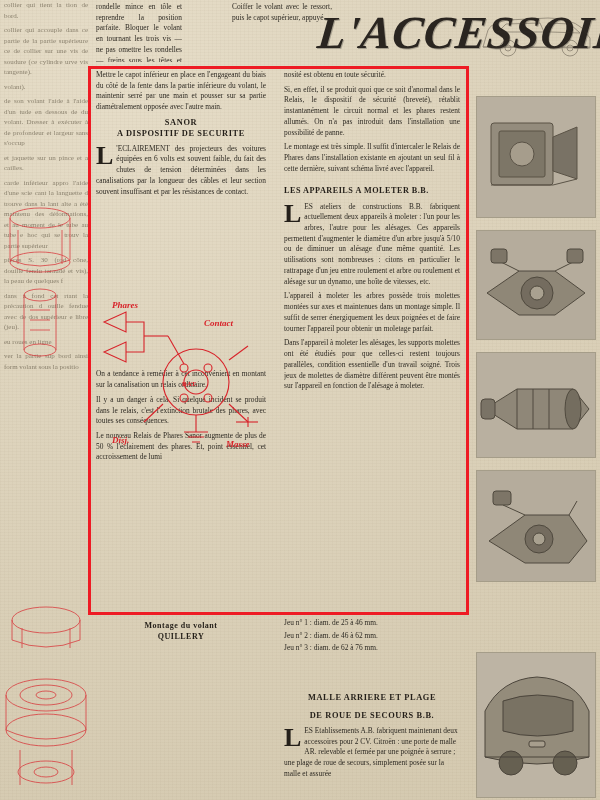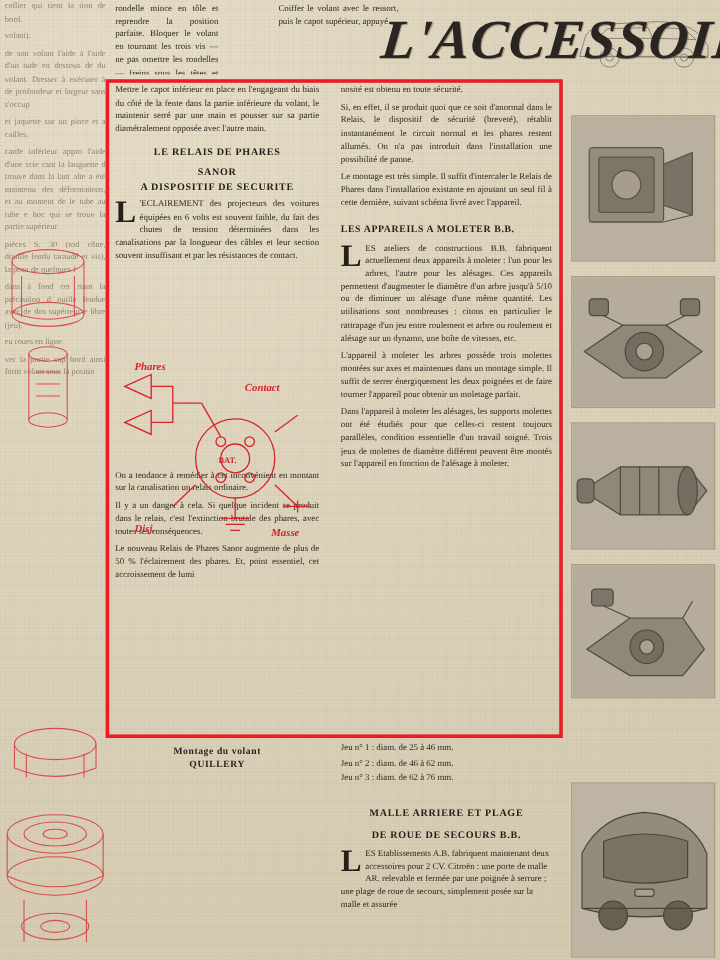--- a/index.html
+++ b/index.html
@@ -246,20 +246,21 @@
 
   <div class="col" id="top-col-1" style="left:96px; top:2px; width:86px; height:60px; overflow:hidden;">
     <p>rondelle mince en tôle et reprendre la position parfaite. Bloquer le volant en tournant les trois vis — ne pas omettre les rondelles — freins sous les têtes et sous les écrous.</p>
   </div>
   <div class="col" id="top-col-2" style="left:202px; top:2px; width:100px; height:60px; overflow:hidden;margin-left:30px;">
     <p>Coiffer le volant avec le ressort, puis le capot supérieur, appuyé</p>
   </div>
 
   <div class="col faded" id="left-column-faded">
     <p>collier qui tient la tion de bord.</p>
+    <p>collier qui accouple dans ce partie de la partie supérieure ce de collier sur une vis de soudure (ce cylindre urve vis tangente).</p>
     <p>volant).</p>
     <p>de son volant l'aide à l'aide d'un tude en dessous de du volant. Dresser à exécuter à de profondeur et largeur sans s'occup</p>
     <p>et jaquette sur un pince et a cailles.</p>
     <p>carde inférieur appro l'aide d'une scie cant la languette d trouve dans la lant alte a été maintenu des déformations, et au moment de le tube au tube e hoc qui se trouv la partie supérieur</p>
     <p>pièces S. 30 (rod cône, douille fendu taraudé et vis), la peau de quelques f</p>
     <p>dans à fond cet rtant la précaution d ouille fendue avec de dos supérieur e libre (jeu).</p>
     <p>eu roues en ligne</p>
     <p>ver la partie sup bord ainsi form volant sous la positio</p>
   </div>
 
@@ -288,21 +289,20 @@
       <ellipse cx="46" cy="130" rx="40" ry="16"></ellipse>
       <path d="M20 150 L20 185 M72 150 L72 185"></path>
       <ellipse cx="46" cy="172" rx="28" ry="11"></ellipse>
       <ellipse cx="46" cy="172" rx="12" ry="5"></ellipse>
     </g>
   </svg>
 
   <div class="col" id="col-a">
     <p>Mettre le capot inférieur en place en l'engageant du biais du côté de la fente dans la partie inférieure du volant, le maintenir serré par une main et pousser sur sa partie diamétralement opposée avec l'autre main.</p>
 
-    <div class="headline">LE RELAIS DE PHARES</div>
     <div class="headline" style="margin:0;">SANOR</div>
     <div class="headline" style="margin:0 0 4px 0;">A DISPOSITIF DE SECURITE</div>
 
     <p class="dropcap-para">
       <span class="dropcap">L</span>
       <span>'ECLAIREMENT des projecteurs des voitures équipées en 6 volts est souvent faible, du fait des chutes de tension déterminées dans les canalisations par la longueur des câbles et leur section souvent insuffisant et par les résistances de contact.</span>
     </p>
 
     <div style="height:168px;"></div>
 
@@ -360,21 +360,21 @@
   <div class="col" id="col-a-lower">
     <div class="caption">Montage du volant</div>
     <div class="caption">QUILLERY</div>
   </div>
 
   <div class="col jeu-list" id="col-b-lower">
     <p>Jeu n° 1 : diam. de 25 à 46 mm.</p>
     <p>Jeu n° 2 : diam. de 46 à 62 mm.</p>
     <p>Jeu n° 3 : diam. de 62 à 76 mm.</p>
 
-    <div class="headline" style="margin-top:18px;">MALLE ARRIERE ET PLAGE</div>
+    <div class="headline" style="margin-top:38px;">MALLE ARRIERE ET PLAGE</div>
     <div class="headline" style="margin:0 0 5px 0;">DE ROUE DE SECOURS B.B.</div>
 
     <p class="dropcap-para">
       <span class="dropcap">L</span>
       <span>ES Etablissements A.B. fabriquent maintenant deux accessoires pour 2 CV. Citroën : une porte de malle AR. relevable et fermée par une poignée à serrure ; une plage de roue de secours, simplement posée sur la malle et assurée</span>
     </p>
   </div>
 
   <div class="photos">
 

